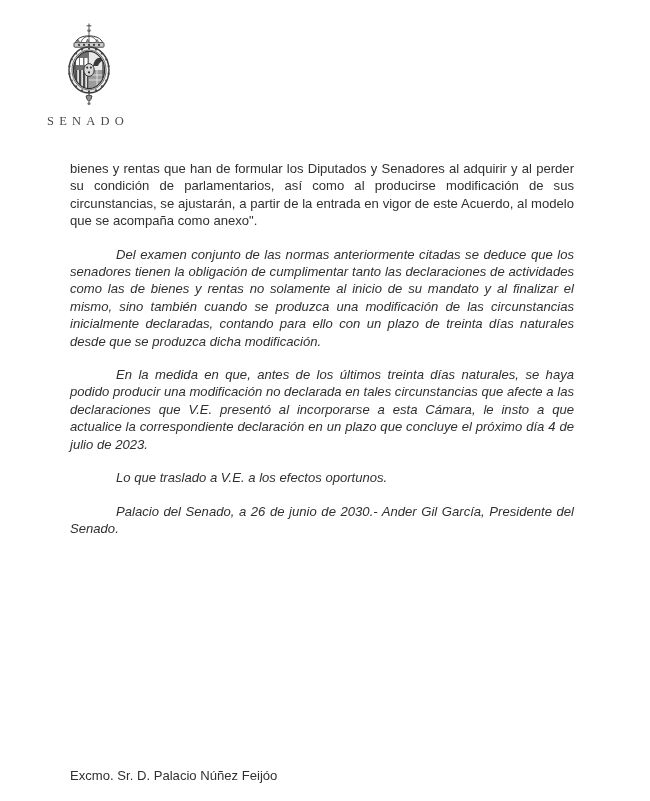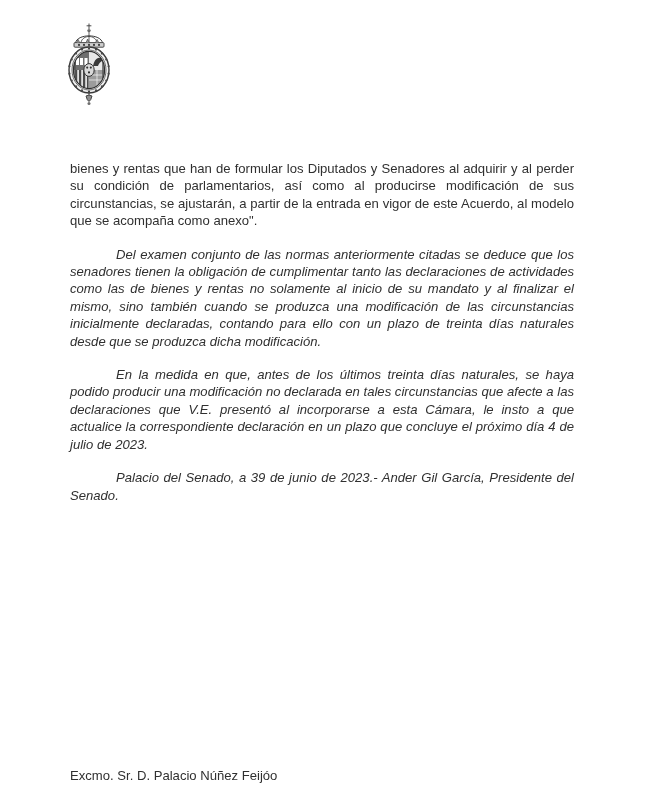--- a/index.html
+++ b/index.html
@@ -183,28 +183,30 @@
       </g>
       <ellipse cx="29" cy="48" rx="15.6" ry="18.6" fill="none" stroke="#2f2f2f" stroke-width="1.1"></ellipse>
 
       <g stroke="#3a3a3a" stroke-width="0.9" fill="none">
         <line x1="29" y1="69.6" x2="29" y2="74"></line>
         <path d="M26 74 q3 -2 6 0 q-1 4.5 -3 5.5 q-2 -1 -3 -5.5 z" fill="#8f8f8f"></path>
         <circle cx="29" cy="81.5" r="1.5" fill="#6e6e6e" stroke="none"></circle>
       </g>
     </svg>
 
+    <div class="wordmark">SENADO</div>
   </div>
 
   <div class="body-block">
     <p class="para no-indent">bienes y rentas que han de formular los Diputados y Senadores al adquirir y al perder su condición de parlamentarios, así como al producirse modificación de sus circunstancias, se ajustarán, a partir de la entrada en vigor de este Acuerdo, al modelo que se acompaña como anexo".</p>
 
     <p class="para indent gap-before">Del examen conjunto de las normas anteriormente citadas se deduce que los senadores tienen la obligación de cumplimentar tanto las declaraciones de actividades como las de bienes y rentas no solamente al inicio de su mandato y al finalizar el mismo, sino también cuando se produzca una modificación de las circunstancias inicialmente declaradas, contando para ello con un plazo de treinta días naturales desde que se produzca dicha modificación.</p>
 
     <p class="para indent gap-before">En la medida en que, antes de los últimos treinta días naturales, se haya podido producir una modificación no declarada en tales circunstancias que afecte a las declaraciones que V.E. presentó al incorporarse a esta Cámara, le insto a que actualice la correspondiente declaración en un plazo que concluye el próximo día 4 de julio de 2023.</p>
 
-
-    <p class="para indent gap-before">Palacio del Senado, a 39 de junio de 2023.- Ander Gil García, Presidente del Senado.</p>
+    <p class="para indent gap-before">Lo que traslado a V.E. a los efectos oportunos.</p>
+
+    <p class="para indent gap-before">Palacio del Senado, a 26 de junio de 2030.- Ander Gil García, Presidente del Senado.</p>
   </div>
 
   <div class="addressee">Excmo. Sr. D. Palacio Núñez Feijóo</div>
 
 </div>
 
 </body></html>

